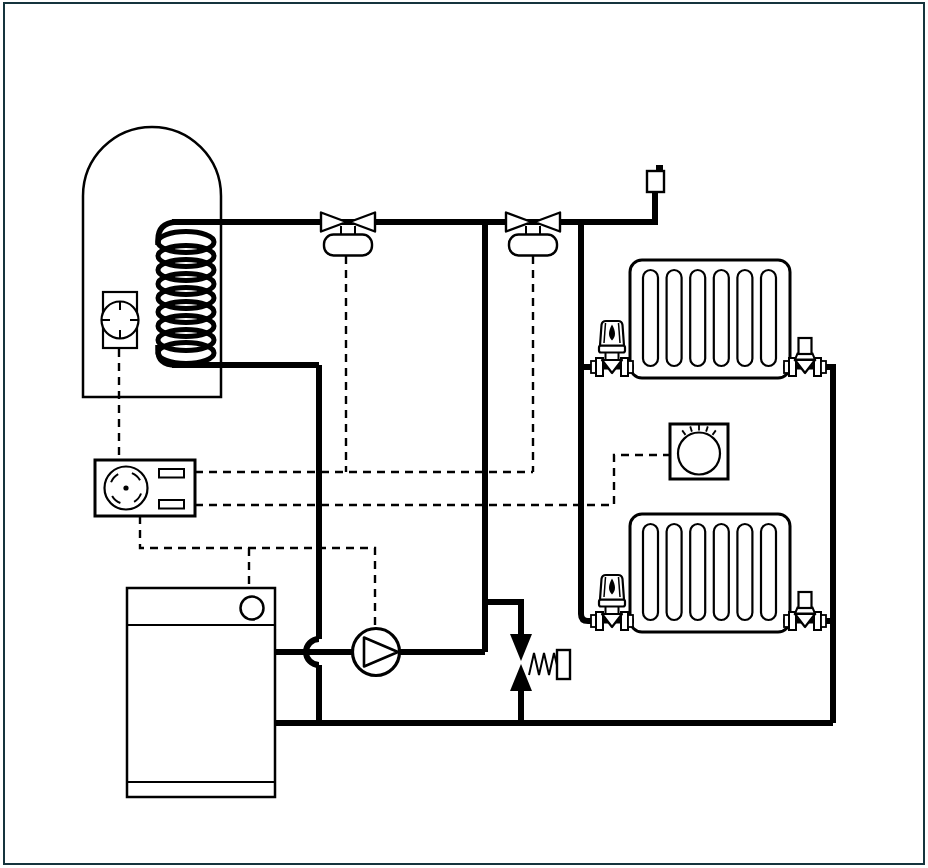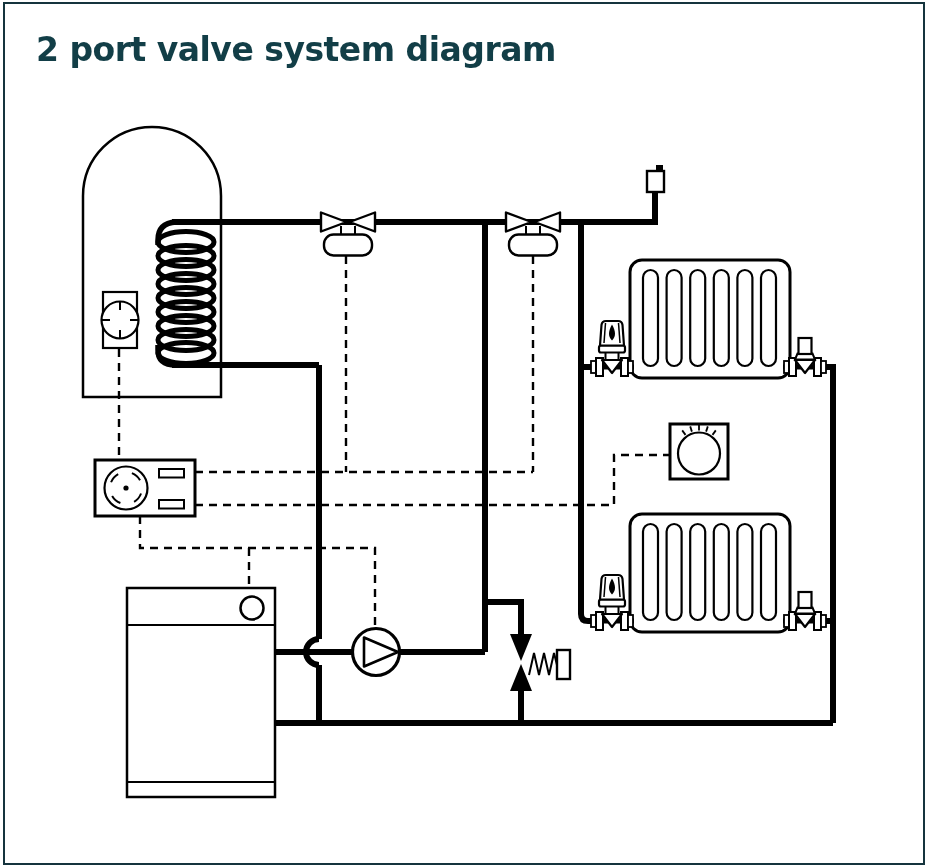--- a/index.html
+++ b/index.html
@@ -20,21 +20,20 @@
     font-size:33px;font-weight:800;letter-spacing:-0.5px;
     color:#123e47;
   }
   svg{position:absolute;left:0;top:0;}
 </style>
 </head>
 <body>
 
 <div class="page">
 
-  <div class="title">2 port valve system diagram</div>
 
   <svg width="928" height="868" viewBox="0 0 928 868">
 
     <defs>
 
       <g id="mvalve" stroke="#000" fill="#fff">
         <path d="M-27,-9.5 L-27,9.5 L-1.5,0 Z" stroke-width="2.4" stroke-linejoin="round"></path>
         <path d="M27,-9.5 L27,9.5 L1.5,0 Z" stroke-width="2.4" stroke-linejoin="round"></path>
         <line x1="-7" y1="4" x2="-7" y2="13" stroke-width="2"></line>
         <line x1="7" y1="4" x2="7" y2="13" stroke-width="2"></line>

